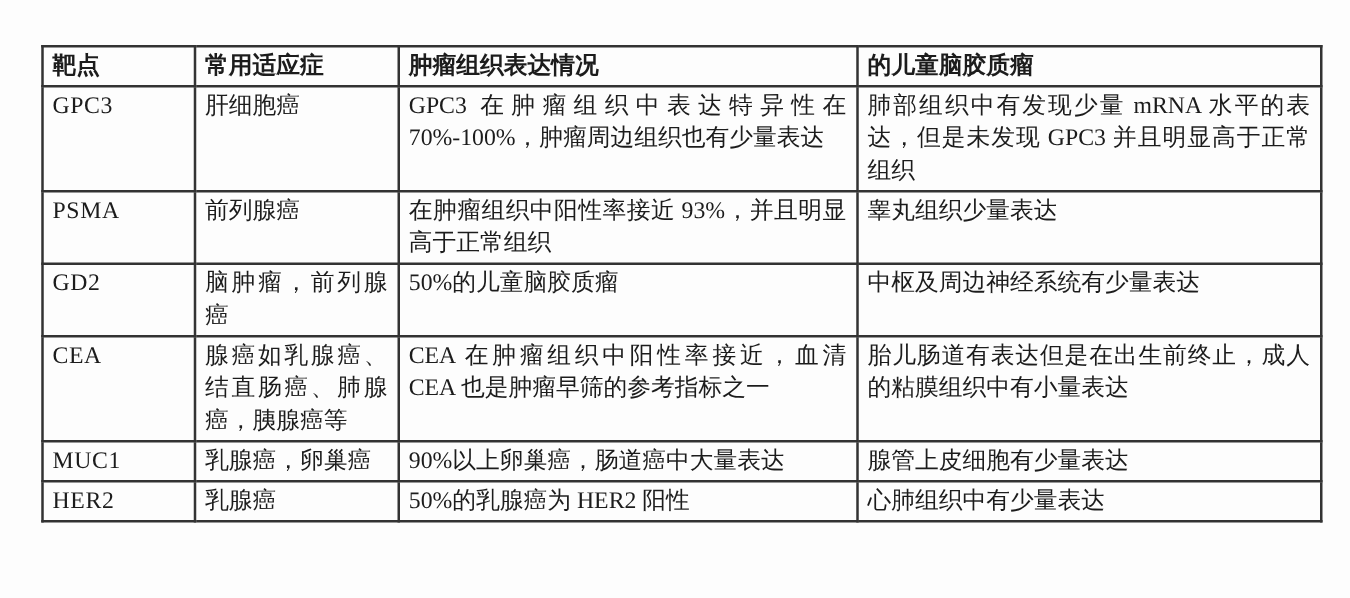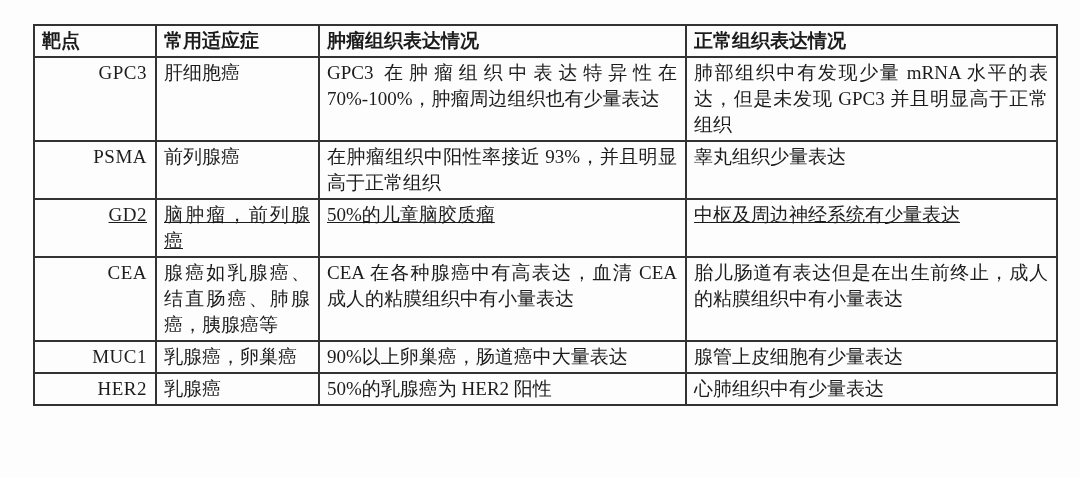--- a/index.html
+++ b/index.html
@@ -13,21 +13,21 @@
     overflow: hidden;
   }
   .page {
     position: relative;
     width: 1080px;
     height: 478px;
   }
   .table-wrap {
     position: absolute;
     left: 33px;
-    top: 24px;
+    top: 36px;
     width: 1023px;
   }
   table.expr-table {
     border-collapse: collapse;
     table-layout: fixed;
     width: 1023px;
     font-size: 19px;
     color: #1c1c1c;
   }
   .expr-table th,
@@ -38,32 +38,32 @@
     line-height: 26px;
     word-break: break-word;
   }
   .expr-table th {
     text-align: left;
     font-weight: bold;
     white-space: nowrap;
     height: 29px;
   }
   .expr-table td.c-target {
-    text-align: right;
+    text-align: left;
     letter-spacing: 0.5px;
   }
   .expr-table td.c-indication,
   .expr-table td.c-tumor,
   .expr-table td.c-normal {
     text-align: justify;
     text-align-last: left;
   }
   tr.r-gpc3 { height: 83px; }
   tr.r-psma { height: 56px; margin-top: 11px; }
-  tr.r-gd2  { height: 56px; text-decoration: underline; }
+  tr.r-gd2  { height: 56px; }
   tr.r-msln { height: 58px; }
   tr.r-cea  { height: 77px; }
   tr.r-muc1 { height: 30px; margin-top: 42px; }
   tr.r-her2 { height: 30px; }
 </style>
 </head>
 <body>
 
 <div class="page">
   <div class="table-wrap">
@@ -72,21 +72,21 @@
         <col style="width:122px">
         <col style="width:163px">
         <col style="width:367px">
         <col style="width:371px">
       </colgroup>
       <thead>
         <tr>
           <th>靶点</th>
           <th>常用适应症</th>
           <th>肿瘤组织表达情况</th>
-          <th>正常组织表达情况</th>
+          <th>的儿童脑胶质瘤</th>
         </tr>
       </thead>
       <tbody>
         <tr class="r-gpc3">
           <td class="c-target">GPC3</td>
           <td class="c-indication">肝细胞癌</td>
           <td class="c-tumor">GPC3 在肿瘤组织中表达特异性在 70%-100%，肿瘤周边组织也有少量表达</td>
           <td class="c-normal">肺部组织中有发现少量 mRNA 水平的表达，但是未发现 GPC3 并且明显高于正常组织</td>
         </tr>
         <tr class="r-psma">
@@ -97,21 +97,21 @@
         </tr>
         <tr class="r-gd2">
           <td class="c-target">GD2</td>
           <td class="c-indication">脑肿瘤，前列腺癌</td>
           <td class="c-tumor">50%的儿童脑胶质瘤</td>
           <td class="c-normal">中枢及周边神经系统有少量表达</td>
         </tr>
         <tr class="r-cea">
           <td class="c-target">CEA</td>
           <td class="c-indication">腺癌如乳腺癌、结直肠癌、肺腺癌，胰腺癌等</td>
-          <td class="c-tumor">CEA 在各种腺癌中有高表达，血清 CEA 成人的粘膜组织中有小量表达</td>
+          <td class="c-tumor">CEA 在肿瘤组织中阳性率接近，血清 CEA 也是肿瘤早筛的参考指标之一</td>
           <td class="c-normal">胎儿肠道有表达但是在出生前终止，成人的粘膜组织中有小量表达</td>
         </tr>
         <tr class="r-muc1">
           <td class="c-target">MUC1</td>
           <td class="c-indication">乳腺癌，卵巢癌</td>
           <td class="c-tumor">90%以上卵巢癌，肠道癌中大量表达</td>
           <td class="c-normal">腺管上皮细胞有少量表达</td>
         </tr>
         <tr class="r-her2">
           <td class="c-target">HER2</td>

